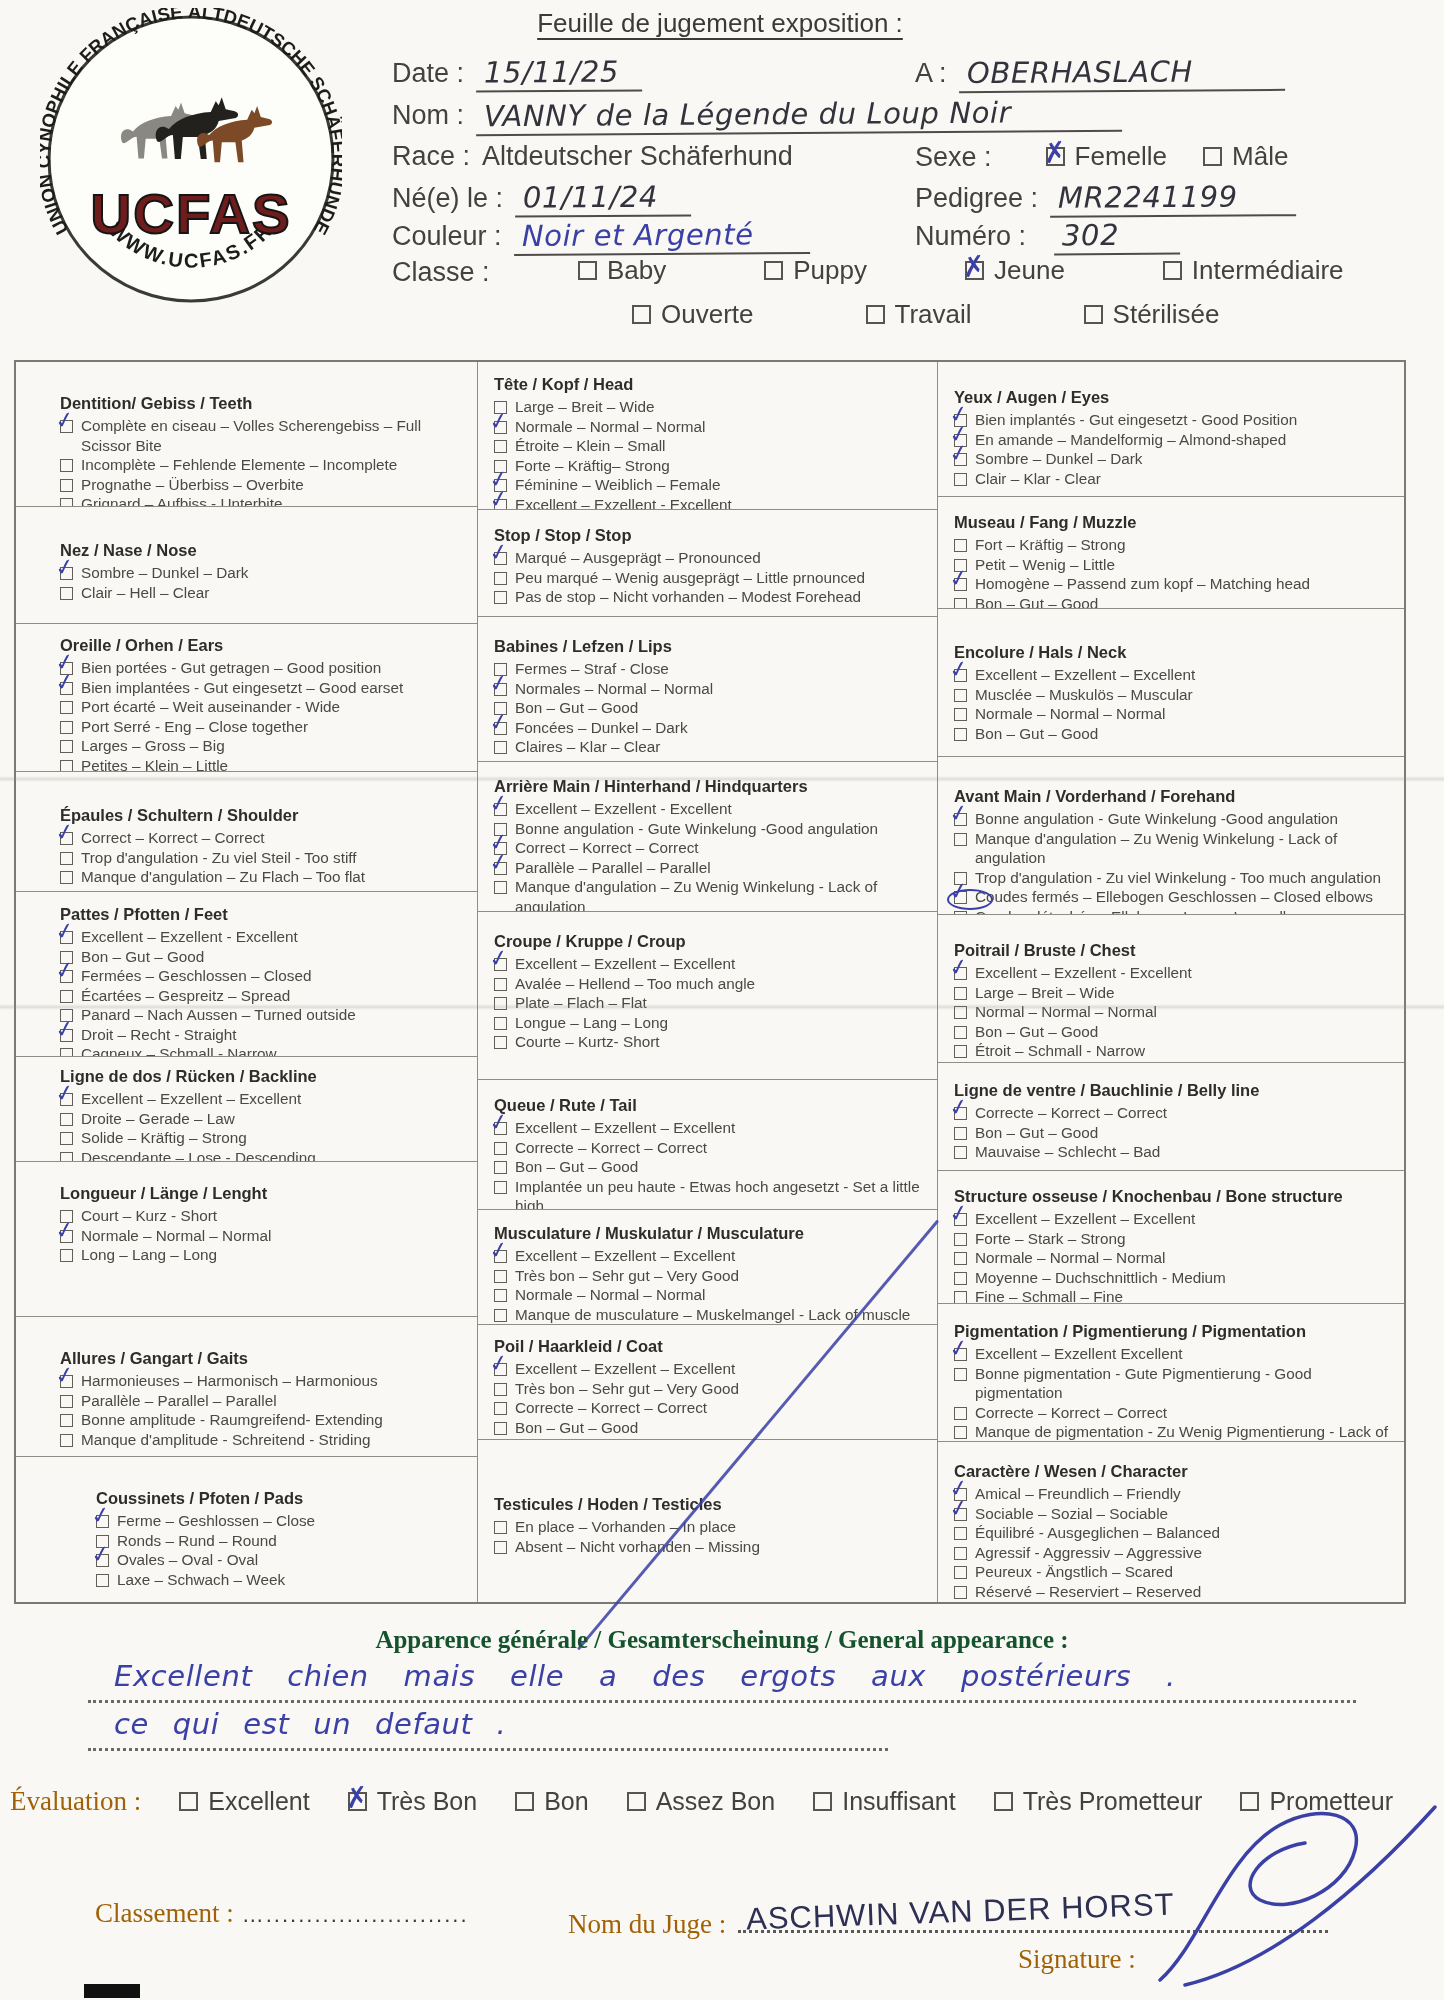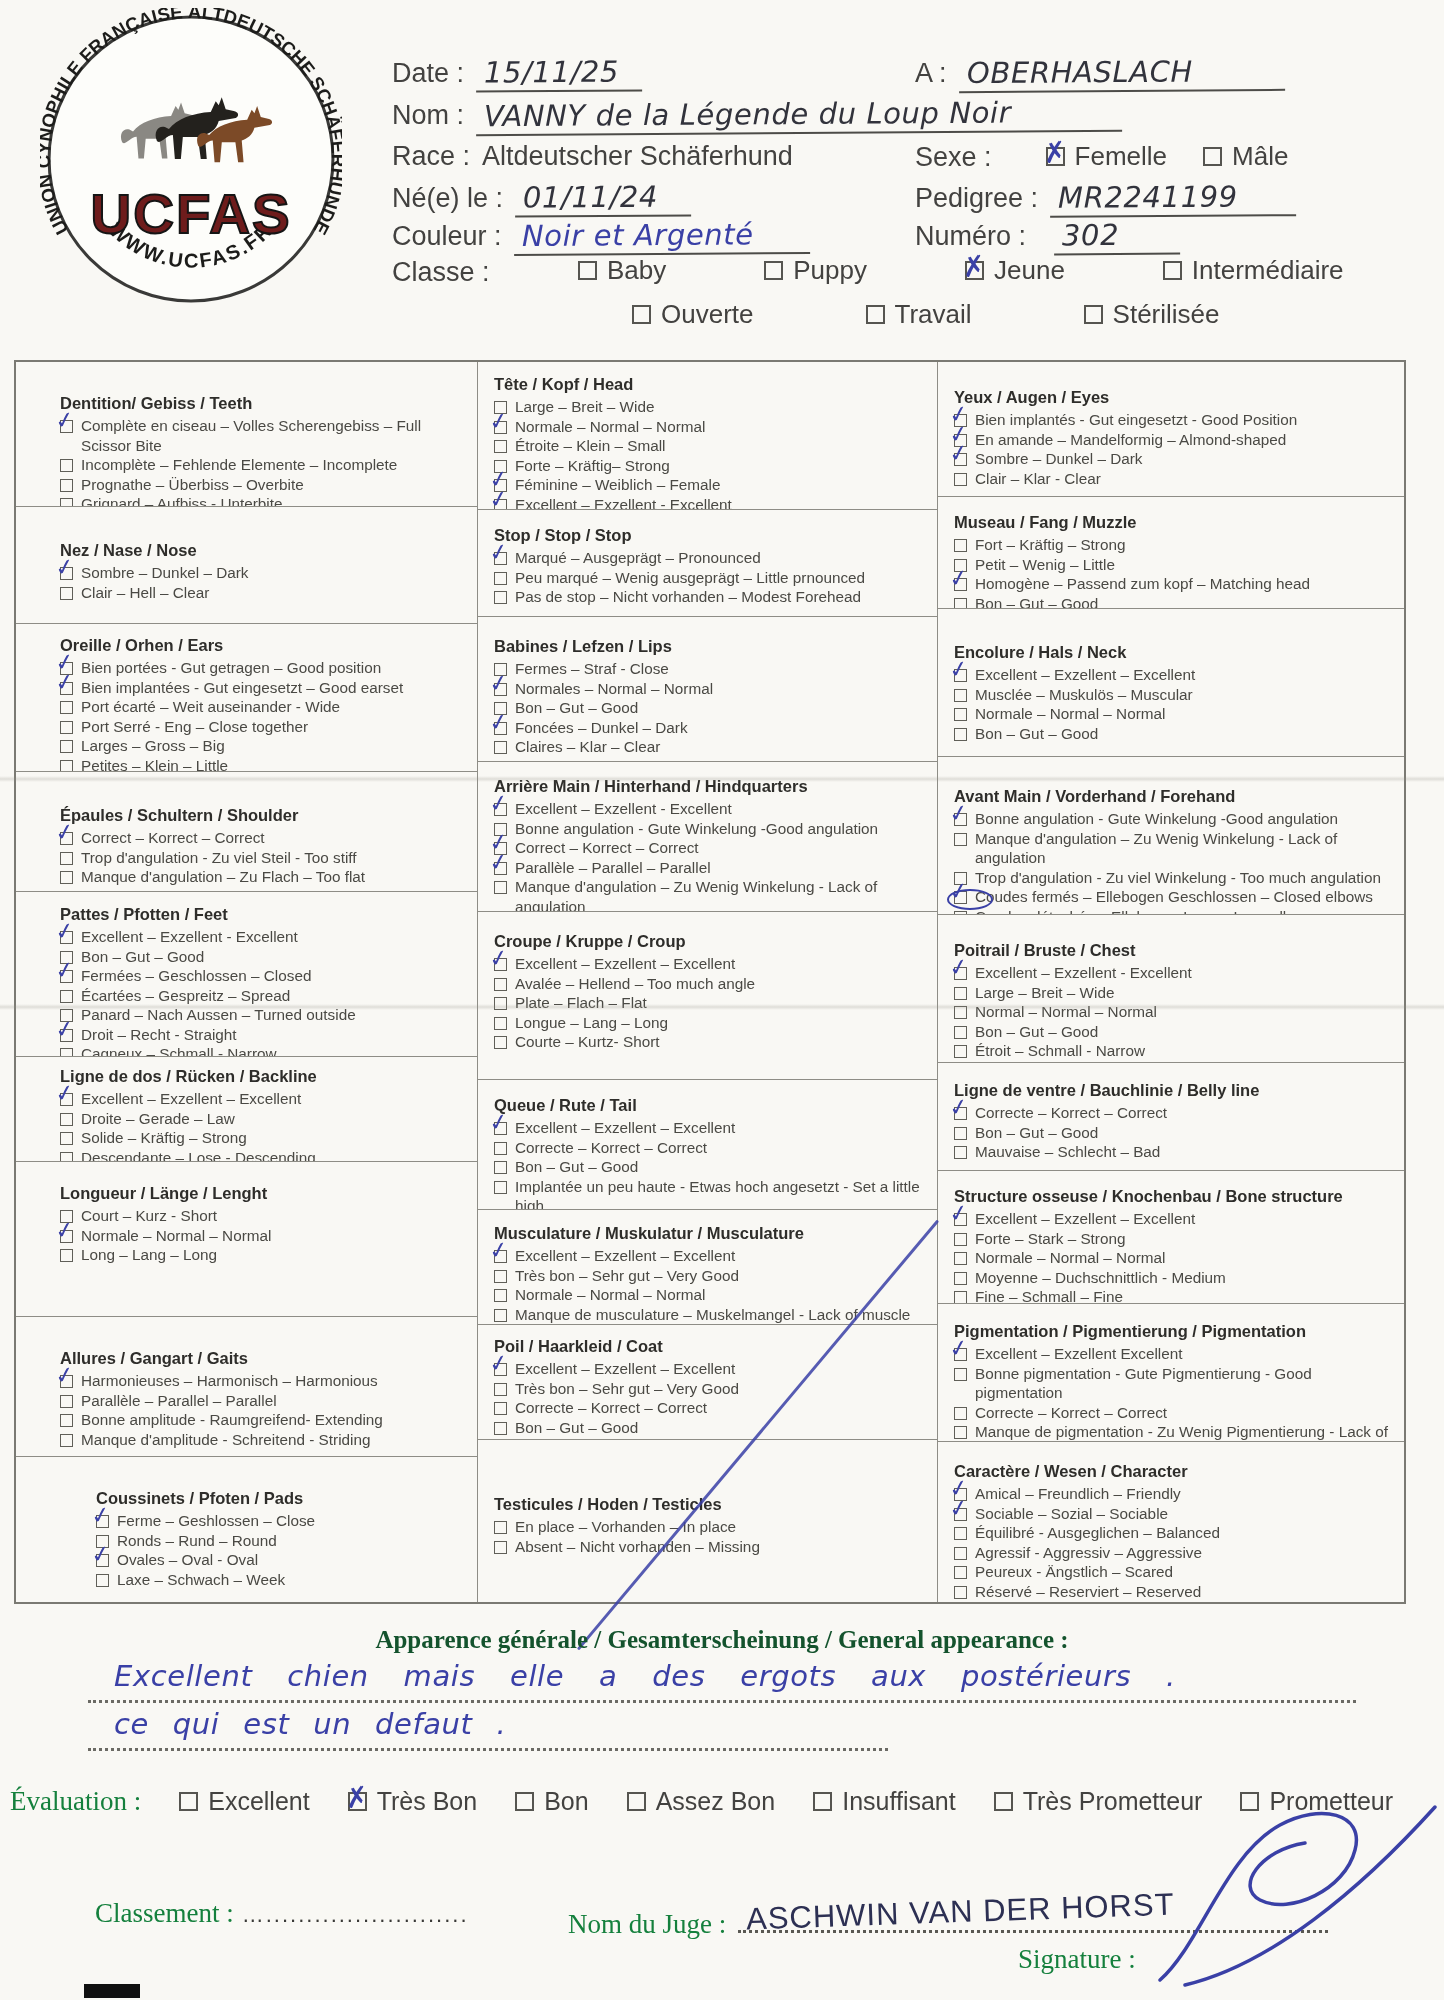--- a/index.html
+++ b/index.html
@@ -44,21 +44,21 @@
   .diag{position:absolute;left:578px;top:1648px;width:560px;height:3px;background:#3a40a6;
         border-radius:2px;transform:rotate(-50deg);transform-origin:left center;opacity:.85;}
   .crease{position:absolute;left:0;width:100%;height:6px;
           background:linear-gradient(to bottom,rgba(0,0,0,0),rgba(145,142,132,.25),rgba(0,0,0,0));}
   .corner-mark{position:absolute;left:84px;top:1984px;width:56px;height:14px;background:#101010;}
   
   .app-head{position:absolute;left:0;top:1626px;width:1444px;text-align:center;
             font-family:"Liberation Serif",serif;font-weight:bold;font-size:25px;color:#14532d;}
   .dotline{position:absolute;border-bottom:3px dotted #6b6a64;}
   .appline{font-size:29px;line-height:44px;}
-  .slabel{font-family:"Liberation Serif",serif;font-size:27px;color:#15803d;}
+  .slabel{font-family:"Liberation Serif",serif;font-size:27px;color:#a16207;}
   .evalrow{position:absolute;left:10px;top:1786px;width:1430px;display:flex;gap:38px;align-items:center;}
   .evalrow .opt{font-size:25px;}
   .dots{font-size:22px;letter-spacing:2px;color:#3a3a37;margin-left:8px;}
   .jline{display:inline-block;width:590px;border-bottom:3px dotted #5a5953;margin-left:12px;
          position:relative;height:40px;vertical-align:baseline;}
   .jname{position:absolute;left:8px;bottom:0;font-size:31px;letter-spacing:1px;color:#2d3053;
          transform:rotate(-2deg);white-space:nowrap;}
   .signature-svg{position:absolute;left:1130px;top:1795px;}
 </style>
 </head>
@@ -79,20 +79,21 @@
       <textPath href="#arcBottom" startOffset="50%">WWW.UCFAS.FR</textPath>
     </text>
     <g transform="translate(78,92) scale(0.9)">
       <path fill="#8a8883" d="M4 46 C0 36 6 30 12 32 L16 34 C24 24 40 18 58 17 L63 6 L66 10 L69 2 L73 14 L81 16 C86 17 87 21 83 23 L66 26 C64 34 58 38 52 40 L54 64 L48 64 L45 42 L30 42 L28 64 L22 64 L20 40 C13 40 8 50 4 46 Z"></path>
       <path fill="#23211d" transform="translate(38,-6) scale(1.1)" d="M4 46 C0 36 6 30 12 32 L16 34 C24 24 40 18 58 17 L63 6 L66 10 L69 2 L73 14 L81 16 C86 17 87 21 83 23 L66 26 C64 34 58 38 52 40 L54 64 L48 64 L45 42 L30 42 L28 64 L22 64 L20 40 C13 40 8 50 4 46 Z"></path>
       <path fill="#7c4a27" transform="translate(84,4)" d="M4 46 C0 36 6 30 12 32 L16 34 C24 24 40 18 58 17 L63 6 L66 10 L69 2 L73 14 L81 16 C86 17 87 21 83 23 L66 26 C64 34 58 38 52 40 L54 64 L48 64 L45 42 L30 42 L28 64 L22 64 L20 40 C13 40 8 50 4 46 Z"></path>
     </g>
     <text x="150" y="224" font-size="56" font-weight="bold" text-anchor="middle" fill="#6e1c1c" stroke="#151515" stroke-width="2" letter-spacing="2" font-family="Liberation Sans, sans-serif">UCFAS</text>
   </svg>
 
+  <div class="title">Feuille de jugement exposition :</div>
 
   <div class="hrow" style="left:392px;top:56px;">
     <span class="hlabel">Date :</span>
     <span class="hw dark hval u" style="min-width:150px;">15/11/25</span>
   </div>
   <div class="hrow" style="left:915px;top:56px;">
     <span class="hlabel">A :</span>
     <span class="hw dark hval u" style="min-width:310px;">OBERHASLACH</span>
   </div>
   <div class="hrow" style="left:392px;top:98px;">

